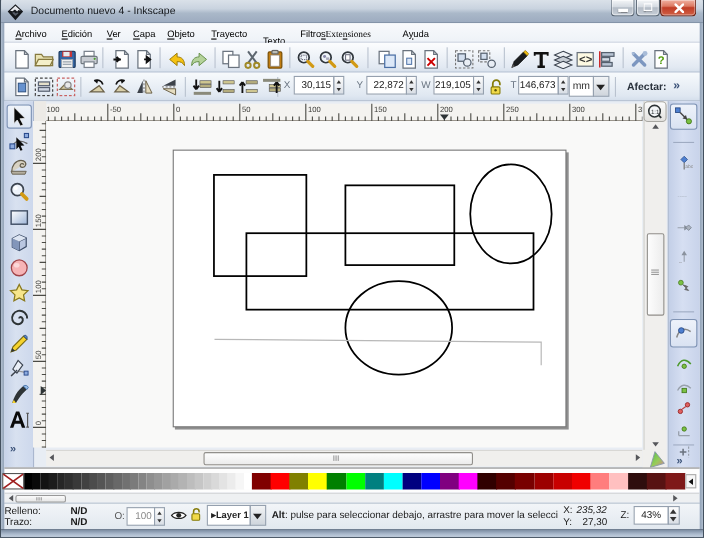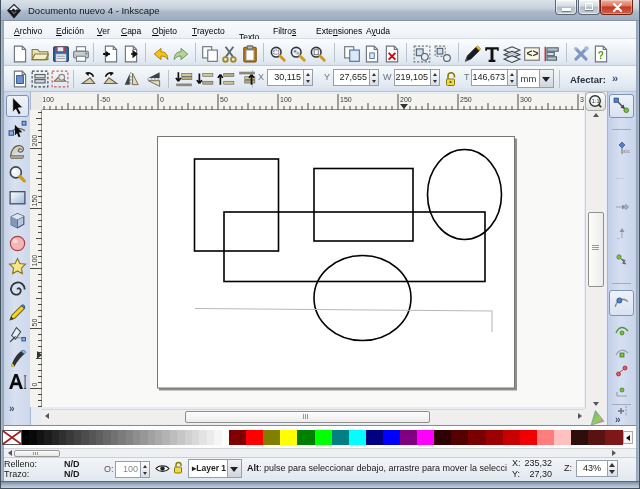--- a/index.html
+++ b/index.html
@@ -37,21 +37,21 @@
   </div>
 <div class="abs" style="left:4px;top:21px;width:632px;height:18px;background:linear-gradient(#f8fafc,#eef2f7);border-bottom:1px solid #d7dde6;"></div>
 <div class="abs" style="left:14px;top:26px;font-size:8.5px;color:#000;"><u>A</u>rchivo</div>
 <div class="abs" style="left:56px;top:26px;font-size:8.5px;color:#000;"><u>E</u>dición</div>
 <div class="abs" style="left:97px;top:26px;font-size:8.5px;color:#000;"><u>V</u>er</div>
 <div class="abs" style="left:121px;top:26px;font-size:8.5px;color:#000;"><u>C</u>apa</div>
 <div class="abs" style="left:152px;top:26px;font-size:8.5px;color:#000;"><u>O</u>bjeto</div>
 <div class="abs" style="left:192px;top:26px;font-size:8.5px;color:#000;"><u>T</u>rayecto</div>
 <div class="abs" style="left:239px;top:32px;font-size:8.5px;color:#000;">T<u>e</u>xto</div>
 <div class="abs" style="left:273px;top:26px;font-size:8.5px;color:#000;text-align:right;">Filtro<u>s</u></div>
-<div class="abs" style="left:316px;top:26px;font-size:8.5px;color:#000;">Exte<u>n</u>siones</div>
+<div class="abs" style="left:296px;top:26px;font-size:8.5px;color:#000;font-family:Liberation Serif, serif;">Exte<u>n</u>siones</div>
 <div class="abs" style="left:366px;top:26px;font-size:8.5px;color:#000;text-align:center;">A<u>y</u>uda</div>
 <div class="abs" style="left:4px;top:39px;width:632px;height:27px;background:linear-gradient(#fcfdfe,#e2e9f2 85%,#d8e1ec);border-bottom:1px solid #c0cbd9;">
 <div class="sep1" style="left:89px;"></div>
 <div class="sep1" style="left:141px;"></div>
 <div class="sep1" style="left:191px;"></div>
 <div class="sep1" style="left:259px;"></div>
 <div class="sep1" style="left:330px;"></div>
 <div class="sep1" style="left:402px;"></div>
 <div class="sep1" style="left:454px;"></div>
 <div class="sep1" style="left:562px;"></div>
@@ -245,21 +245,21 @@
     <path d="M12 13 V4 M12 4 l-2.2 3 M12 4 l2.2 3" stroke="#111" stroke-width="1.5" fill="none"></path>
     <rect x="1" y="1.5" width="14" height="2.4" fill="#8a8a7a"></rect>
   </svg>
 <div class="lbl" style="left:258px;top:72px;">X</div>
 <div class="spin" style="left:267px;top:69px;width:37px;color:#222;">30,115</div>
 <div class="spinbtn" style="left:303px;top:69px;">
     <i style="top:3px;border-bottom:3px solid #333;"></i>
     <i style="top:10px;border-top:3px solid #333;"></i>
   </div>
 <div class="lbl" style="left:324px;top:72px;">Y</div>
-<div class="spin" style="left:333px;top:69px;width:37px;color:#222;">27,655</div>
+<div class="spin" style="left:333px;top:69px;width:37px;color:#222;">22,872</div>
 <div class="spinbtn" style="left:369px;top:69px;">
     <i style="top:3px;border-bottom:3px solid #333;"></i>
     <i style="top:10px;border-top:3px solid #333;"></i>
   </div>
 <div class="lbl" style="left:383px;top:72px;">W</div>
 <div class="spin" style="left:394px;top:69px;width:37px;color:#222;">219,105</div>
 <div class="spinbtn" style="left:430px;top:69px;">
     <i style="top:3px;border-bottom:3px solid #333;"></i>
     <i style="top:10px;border-top:3px solid #333;"></i>
   </div>
@@ -694,18 +694,18 @@
 <svg class="abs" style="left:172px;top:461px" width="13" height="14" viewBox="0 0 13 14">
     <path d="M4 6 V4 a2.5 2.5 0 0 1 5 0 V5" fill="none" stroke="#857b08" stroke-width="1.4"></path>
     <rect x="2.5" y="6" width="7" height="6" rx="1" fill="#f0d949" stroke="#857b08"></rect>
   </svg>
 <div class="abs" style="left:188px;top:459px;width:40px;height:19px;background:#fff;border:1px solid #95a0ae;font-size:8.5px;font-weight:bold;color:#222;line-height:17px;padding-left:3px;">▸Layer 1</div>
 <div class="abs" style="left:227px;top:459px;width:15px;height:19px;background:linear-gradient(#f2f4f6,#cfd5dc);border:1px solid #95a0ae;"></div>
 <div class="abs" style="left:230px;top:467px;width:0;height:0;border-left:4px solid transparent;border-right:4px solid transparent;border-top:5px solid #222;"></div>
 <div class="abs" style="left:247px;top:463px;font-size:9px;color:#1a1a1a;white-space:nowrap;width:262px;overflow:hidden;"><b>Alt</b>: pulse para seleccionar debajo, arrastre para mover la selecci</div>
 <div class="abs" style="left:512px;top:458px;font-size:9px;color:#1a1a1a;">X:</div>
 <div class="abs" style="left:512px;top:469px;font-size:9px;color:#1a1a1a;">Y:</div>
-<div class="abs" style="left:524px;top:458px;width:28px;text-align:right;font-size:9px;color:#1a1a1a;">235,32</div>
+<div class="abs" style="left:524px;top:458px;width:28px;text-align:left;font-size:9px;color:#1a1a1a;font-style:italic;">235,32</div>
 <div class="abs" style="left:524px;top:469px;width:28px;text-align:right;font-size:9px;color:#1a1a1a;">27,30</div>
 <div class="abs" style="left:564px;top:463px;font-size:9px;color:#1a1a1a;">Z:</div>
 <div class="abs" style="left:576px;top:460px;width:32px;height:17px;background:#fff;border:1px solid #95a0ae;font-size:9px;color:#222;text-align:center;line-height:15px;">43%</div>
 <div class="abs" style="left:607px;top:460px;width:11px;height:17px;background:linear-gradient(#fdfdfd,#d9dee5);border:1px solid #95a0ae;"></div>
 <div class="abs" style="left:609px;top:463px;width:0;height:0;border-left:3px solid transparent;border-right:3px solid transparent;border-bottom:4px solid #333;"></div>
 <div class="abs" style="left:609px;top:470px;width:0;height:0;border-left:3px solid transparent;border-right:3px solid transparent;border-top:4px solid #333;"></div>
 </body></html>

